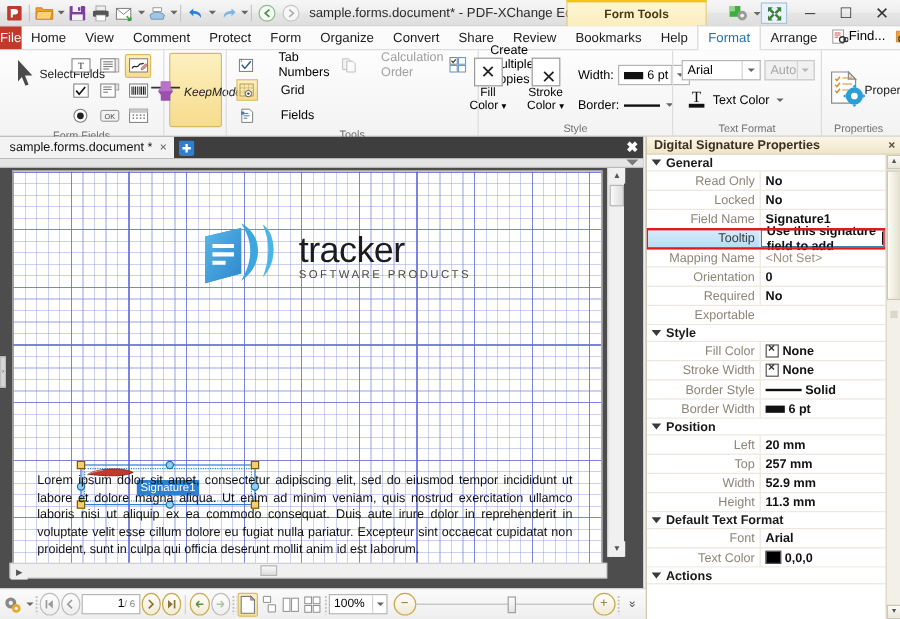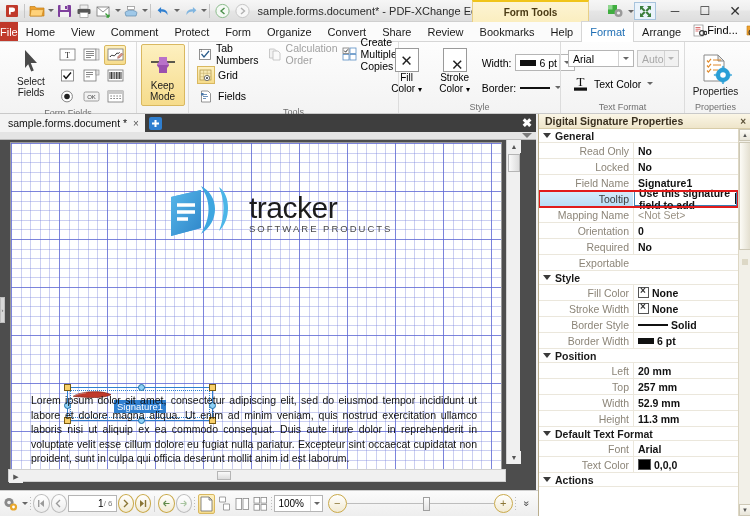--- a/index.html
+++ b/index.html
@@ -78,31 +78,31 @@
     background: linear-gradient(to bottom,#fdfdfd 0%,#f3f3f3 100%);
     border-bottom: 1px solid #c9c9c9;
     display: flex; align-items: stretch;
   }
   .rgroup { position: relative; display: flex; flex-direction: column; align-items: center;
     padding: 2px 4px 0 4px; }
   .rgroup + .rgroup { border-left: 1px solid #dcdcdc; }
   .rgbody { display: flex; align-items: flex-start; flex: 1; }
   .rglabel { font-size: 9px; color: #6f6f6f; text-align: center; height: 12px; line-height:12px; }
 
-  .bigbtn { width: 46px; display:flex; flex-direction:column; align-items:center; justify-content:flex-start;
+  .bigbtn { width: 46px; display:flex; flex-direction:row; align-items:center; justify-content:flex-start;
      padding-top: 4px; font-size: 10px; color:#1a1a1a; text-align:center; line-height: 11px;}
   .bigbtn.sel { background: linear-gradient(to bottom,#fdf0c0,#f6dc8c); border:1px solid #d9b860; border-radius:2px;}
 
   .iconcell { width: 22px; height: 20px; display:flex; align-items:center; justify-content:center;
      border:1px solid transparent; }
   .iconcell.sel { background: linear-gradient(to bottom,#fdf0c0,#f6dc8c); border:1px solid #d9b860; border-radius:2px;}
   .grid3 { display: grid; grid-template-columns: repeat(3, 24px); grid-auto-rows: 21px;
      justify-items:center; align-items:center; }
 
-  .togrow { display:flex; align-items:center; gap:3px; height: 20px; font-size: 10.5px;}
+  .togrow { display:flex; align-items:center; gap:19px; height: 20px; font-size: 10.5px;}
   .togrow.dim { color: #a0a0a0; }
   .togrow.sel .tgbox { background: linear-gradient(to bottom,#fdf0c0,#f6dc8c); border:1px solid #d9b860; }
   .tgbox { width:18px; height:18px; border:1px solid transparent; display:flex;align-items:center;justify-content:center;}
 
   .colbtn { width: 42px; display:flex;flex-direction:column;align-items:center; font-size:10px; line-height:11px; text-align:center;}
   .colsq { width: 24px; height: 24px; border:1px solid #9a9a9a; background:#fff; display:flex;align-items:center;justify-content:center;
       font-size: 15px; color:#222; }
 
   .fldrow { display:flex; align-items:center; gap:4px; height:21px; font-size:10.5px; }
   .combo { border:1px solid #b5b5b5; background:#fff; height:17px; display:flex;align-items:center;
@@ -519,21 +519,21 @@
                 <path d="M3.5 6h1.2M6.5 6h1.2M9.5 6h1.2M12.5 6h1.2M3.5 8.5h1.2M6.5 8.5h1.2M9.5 8.5h1.2M12.5 8.5h1.2" stroke="#555" stroke-width="1"></path>
               </svg>
           </div>
         </div>
       </div>
       <div class="rglabel">Form Fields</div>
     </div>
 
     <div class="rgroup" style="width:52px;">
       <div class="rgbody" style="align-items:center;">
-        <div class="bigbtn sel" style="width:44px;height:62px;justify-content:center;">
+        <div class="bigbtn sel" style="width:44px;height:62px;justify-content:center;font-style:italic;">
           <span>
             <svg width="30" height="26" viewBox="0 0 30 26">
                 <path d="M3 10h24" stroke="#333" stroke-width="1.6"></path>
                 <path d="M11 5h8v4.5c0 1.6 2 2 2 3.5s-2 1.9-2 3.5V21h-8v-4.5c0-1.6-2-1.9-2-3.5s2-1.9 2-3.5z" fill="#9b4fae"></path>
                 <path d="M11 5h8v4.5c0 1.6 2 2 2 3.5H9c0-1.5 2-1.9 2-3.5z" fill="#b971c9"></path>
               </svg>
           </span>
           <span>Keep</span>
           <span>Mode</span>
         </div>

